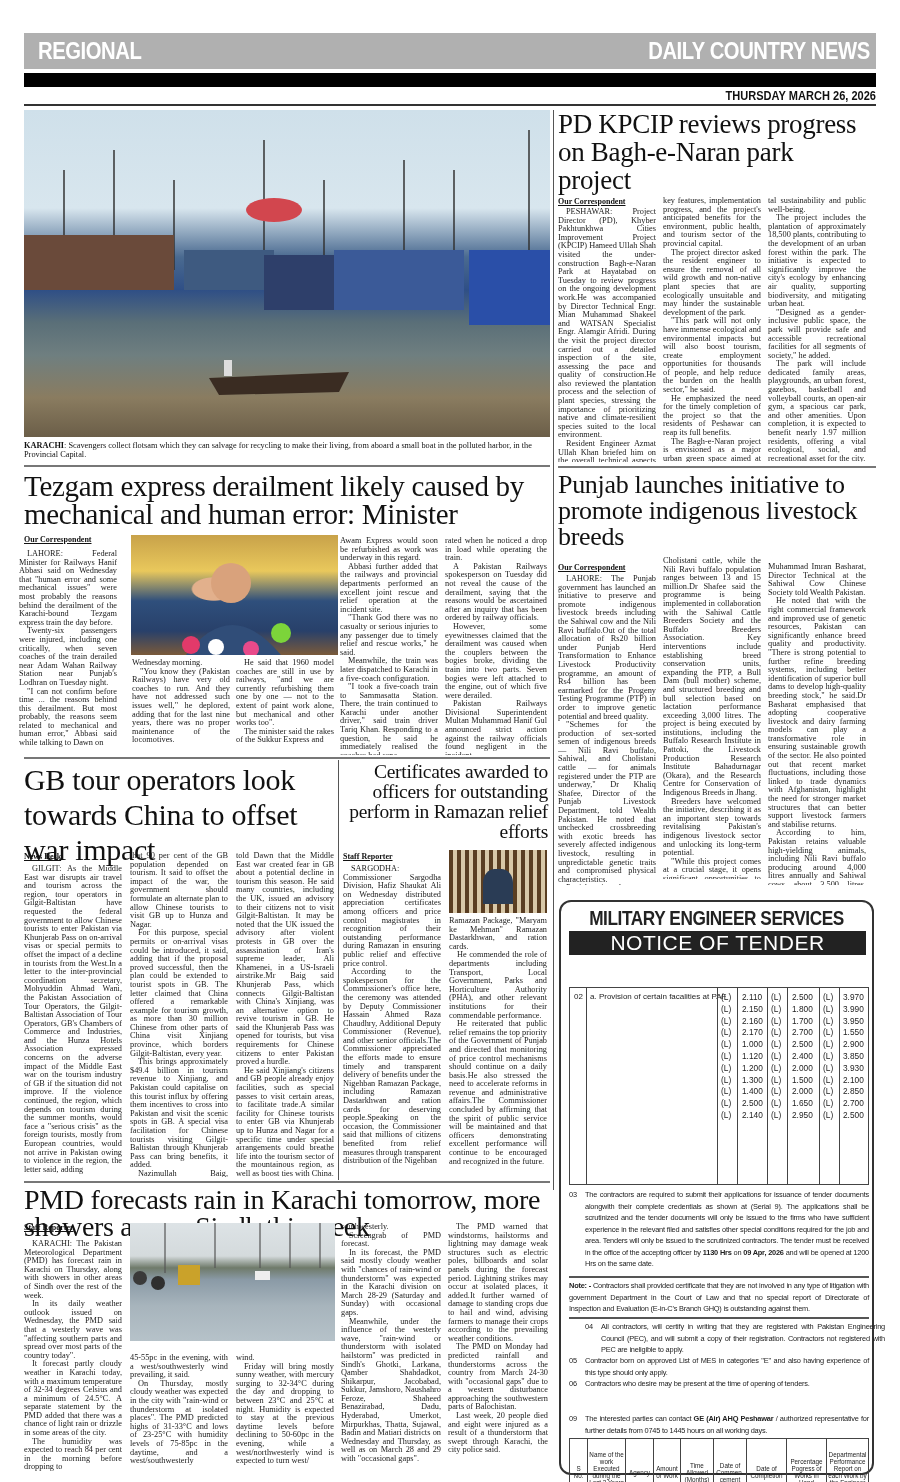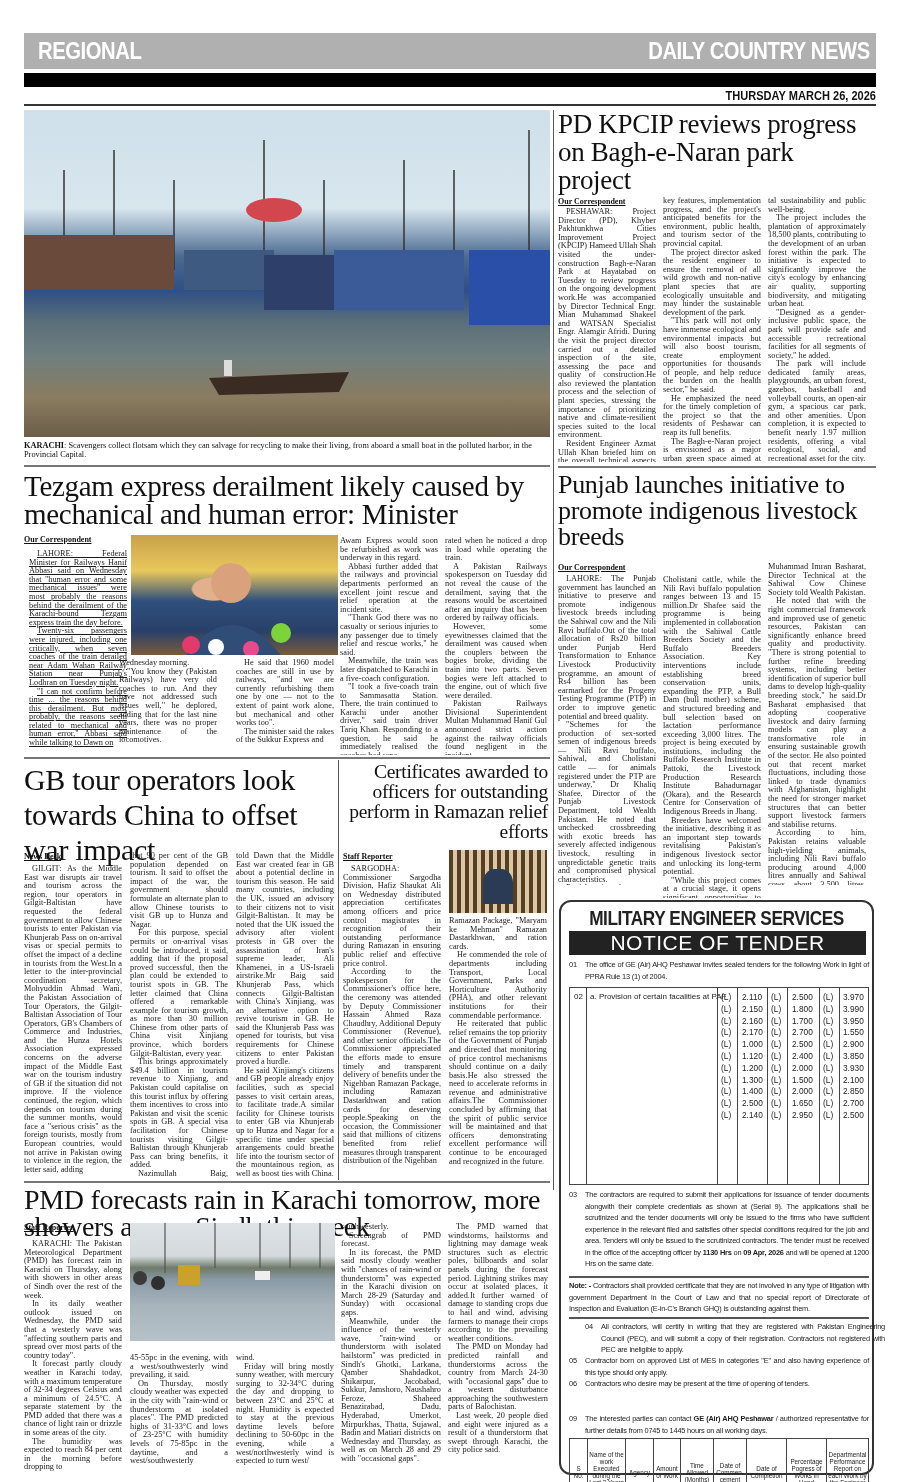--- a/index.html
+++ b/index.html
@@ -102,36 +102,36 @@
 <div class="col" style="left:768px; top:197px; width:98px; height:265px;">
   <p style="text-indent:0">tal sustainability and public well-being.</p>
     <p>The project includes the plantation of approximately 18,500 plants, contributing to the development of an urban forest within the park. The initiative is expected to significantly improve the city's ecology by enhancing air quality, supporting biodiversity, and mitigating urban heat.</p>
     <p>"Designed as a gender-inclusive public space, the park will provide safe and accessible recreational facilities for all segments of society," he added.</p>
     <p>The park will include dedicated family areas, playgrounds, an urban forest, gazebos, basketball and volleyball courts, an open-air gym, a spacious car park, and other amenities. Upon completion, it is expected to benefit nearly 1.97 million residents, offering a vital ecological, social, and recreational asset for the city.</p>
 </div>
 <div class="hrule" style="left:558px; top:466px; width:318px;"></div>
 
 <h1 class="headline" style="left:24px; top:472px; width:524px; font-size:29px; line-height:28px;">Tezgam express derailment likely caused by mechanical and human error: Minister</h1>
 <div class="byline" style="left:24px; top:535px;">Our Correspondent</div>
-<div class="col" style="left:29px; top:550px; width:98px; height:205px;text-decoration:underline;">
+<div class="col" style="left:19px; top:550px; width:98px; height:205px;">
   <p>LAHORE: Federal Minister for Railways Hanif Abbasi said on Wednesday that "human error and some mechanical issues" were most probably the reasons behind the derailment of the Karachi-bound Tezgam express train the day before.</p>
     <p>Twenty-six passengers were injured, including one critically, when seven coaches of the train derailed near Adam Wahan Railway Station near Punjab's Lodhran on Tuesday night.</p>
     <p>"I can not confirm before time ... the reasons behind this derailment. But most probably, the reasons seem related to mechanical and human error," Abbasi said while talking to Dawn on</p>
 </div>
 <div class="photo photo-minister" style="left:131px; top:535px; width:207px; height:120px;" title="Federal Minister for Railways speaking at a press conference">
   <svg width="207" height="120">
     <circle cx="100" cy="48" r="20" fill="#d9a27c"></circle>
     <path d="M55 120 Q100 60 150 120 Z" fill="#304d78"></path>
     <circle cx="150" cy="98" r="10" fill="#7cd43a"></circle>
       <circle cx="60" cy="110" r="9" fill="#e23a6a"></circle>
     <circle cx="85" cy="112" r="8" fill="#ffffff"></circle>
       <circle cx="120" cy="114" r="8" fill="#e84a8a"></circle>
   </svg>
 </div>
-<div class="col" style="left:119px; top:659px; width:98px; height:96px;">
+<div class="col" style="left:132px; top:659px; width:98px; height:96px;">
   <p style="text-indent:0">Wednesday morning.</p>
     <p>"You know they (Pakistan Railways) have very old coaches to run. And they have not addressed such issues well," he deplored, adding that for the last nine years, there was no proper maintenance of the locomotives.</p>
 </div>
 <div class="col" style="left:236px; top:659px; width:98px; height:96px;">
   <p>He said that 1960 model coaches are still in use by railways, "and we are currently refurbishing them one by one — not to the extent of paint work alone, but mechanical and other works too".</p>
     <p>The minister said the rakes of the Sukkur Express and</p>
 </div>
 <div class="col" style="left:340px; top:537px; width:98px; height:218px;">
   <p style="text-indent:0">Awam Express would soon be refurbished as work was underway in this regard.</p>
     <p>Abbasi further added that the railways and provincial departments performed an excellent joint rescue and relief operation at the incident site.</p>
@@ -147,21 +147,21 @@
 </div>
 <div class="hrule" style="left:24px; top:757px; width:526px;"></div>
 
 <h1 class="headline" style="left:558px; top:472px; width:310px; font-size:26px; line-height:26px;">Punjab launches initiative to promote indigenous livestock breeds</h1>
 <div class="byline" style="left:558px; top:563px;">Our Correspondent</div>
 <div class="col" style="left:558px; top:575px; width:98px; height:310px;">
   <p>LAHORE: The Punjab government has launched an initiative to preserve and promote indigenous livestock breeds including the Sahiwal cow and the Nili Ravi buffalo.Out of the total allocation of Rs20 billion under Punjab Herd Transformation to Enhance Livestock Productivity programme, an amount of Rs4 billion has been earmarked for the Progeny Testing Programme (PTP) in order to improve genetic potential and breed quality.</p>
     <p>"Schemes for the production of sex-sorted semen of indigenous breeds — Nili Ravi buffalo, Sahiwal, and Cholistani cattle — for animals registered under the PTP are underway," Dr Khaliq Shafee, Director of the Punjab Livestock Department, told Wealth Pakistan. He noted that unchecked crossbreeding with exotic breeds has severely affected indigenous livestock, resulting in unpredictable genetic traits and compromised physical characteristics.</p>
     <p>Punjab is home to approximately 500,000 Sahiwal cattle and 2-2.5 million</p>
 </div>
-<div class="col" style="left:663px; top:576px; width:98px; height:322px;">
+<div class="col" style="left:663px; top:557px; width:98px; height:322px;">
   <p style="text-indent:0">Cholistani cattle, while the Nili Ravi buffalo population ranges between 13 and 15 million.Dr Shafee said the programme is being implemented in collaboration with the Sahiwal Cattle Breeders Society and the Buffalo Breeders Association. Key interventions include establishing breed conservation units, expanding the PTP, a Bull Dam (bull mother) scheme, and structured breeding and bull selection based on lactation performance exceeding 3,000 litres. The project is being executed by institutions, including the Buffalo Research Institute in Pattoki, the Livestock Production Research Institute Bahadurnagar (Okara), and the Research Centre for Conservation of Indigenous Breeds in Jhang.</p>
     <p>Breeders have welcomed the initiative, describing it as an important step towards revitalising Pakistan's indigenous livestock sector and unlocking its long-term potential.</p>
     <p>"While this project comes at a crucial stage, it opens significant opportunities to fully harness the strength of our indigenous breeds," Dr</p>
 </div>
 <div class="col" style="left:768px; top:563px; width:98px; height:322px;">
   <p style="text-indent:0">Muhammad Imran Basharat, Director Technical at the Sahiwal Cow Chinese Society told Wealth Pakistan.</p>
     <p>He noted that with the right commercial framework and improved use of genetic resources, Pakistan can significantly enhance breed quality and productivity. "There is strong potential to further refine breeding systems, including better identification of superior bull dams to develop high-quality breeding stock," he said.Dr Basharat emphasised that adopting cooperative livestock and dairy farming models can play a transformative role in ensuring sustainable growth of the sector. He also pointed out that recent market fluctuations, including those linked to trade dynamics with Afghanistan, highlight the need for stronger market structures that can better support livestock farmers and stabilise returns.</p>
     <p>According to him, Pakistan retains valuable high-yielding animals, including Nili Ravi buffalo producing around 4,000 litres annually and Sahiwal cows about 3,500 litres, offering a solid foundation for future growth.</p>
 </div>
 
@@ -236,24 +236,20 @@
 <div class="col" style="left:448px; top:1223px; width:100px; height:252px;">
   <p>The PMD warned that windstorms, hailstorms and lightning may damage weak structures such as electric poles, billboards and solar panels during the forecast period. Lightning strikes may occur at isolated places, it added.It further warned of damage to standing crops due to hail and wind, advising farmers to manage their crops according to the prevailing weather conditions.</p>
     <p>The PMD on Monday had predicted rainfall and thunderstorms across the country from March 24-30 with "occasional gaps" due to a western disturbance approaching the southwestern parts of Balochistan.</p>
     <p>Last week, 20 people died and eight were injured as a result of a thunderstorm that swept through Karachi, the city police said.</p>
 </div>
 
 <div class="tender">
   <div class="tender-title">MILITARY ENGINEER SERVICES</div>
   <div class="tender-banner">NOTICE OF TENDER</div>
 
-  <div class="tender-item" style="top:57px;">
-    <span class="num">01</span>
-    <div class="txt">The office of GE (Air) AHQ Peshawar invites sealed tenders for the following Work in light of PPRA Rule 13 (1) of 2004.</div>
-  </div>
 
   <div class="work-table">
     <span class="wt-num">02</span>
     <span class="wt-desc">a.  Provision of certain facalities at PAF</span>
     <div class="wt-vline" style="left:16px;"></div>
     <div class="wt-vline" style="left:147px;"></div>
     <div class="wt-vline" style="left:167px;"></div>
     <div class="wt-vline" style="left:197px;"></div>
     <div class="wt-vline" style="left:217px;"></div>
     <div class="wt-vline" style="left:249px;"></div>

